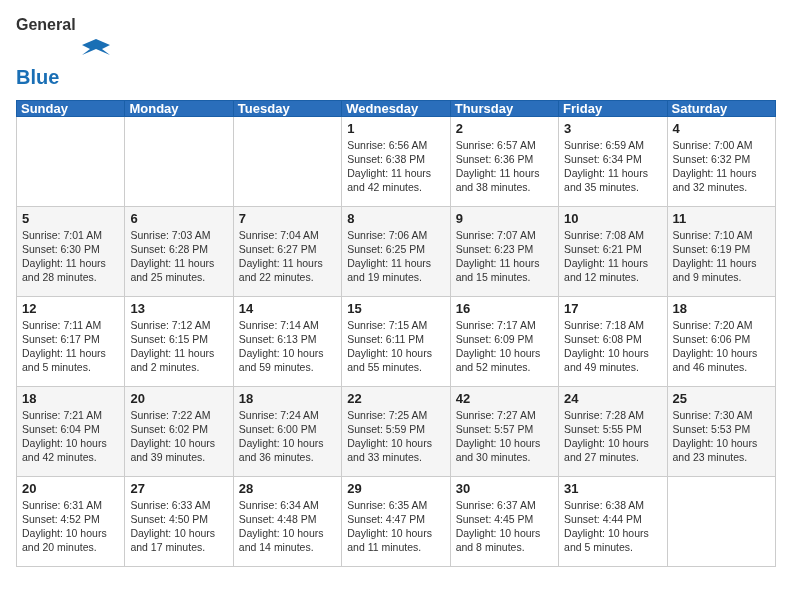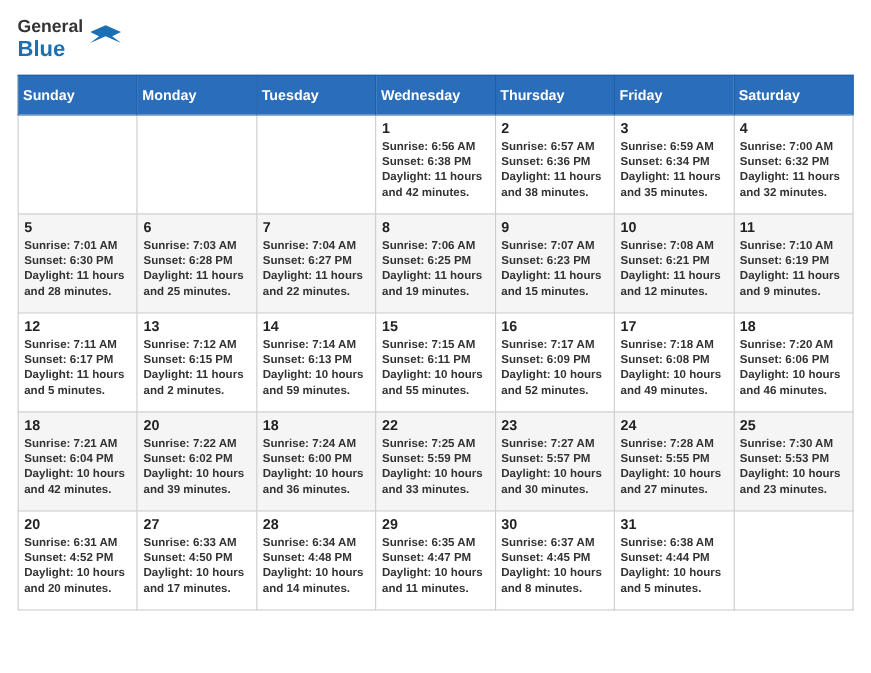--- a/index.html
+++ b/index.html
@@ -36,21 +36,21 @@
     .calendar {
       width: 100%;
       border-collapse: collapse;
       border: 1px solid #ccc;
     }
     .calendar th {
       background: #2a6ebb;
       color: #fff;
       font-size: 13px;
       font-weight: bold;
-      padding: 10px 4px;
+      padding: 0 4px;
       text-align: left;
       border: 1px solid #1a5fa8;
     }
     .calendar td {
       vertical-align: top;
       padding: 4px 5px;
       border: 1px solid #ccc;
       width: 108px;
       min-height: 90px;
       height: 90px;
@@ -64,21 +64,20 @@
     .day-num {
       font-size: 13px;
       font-weight: bold;
       margin-bottom: 2px;
       color: #222;
     }
     .day-detail {
       font-size: 10.5px;
       color: #333;
       line-height: 1.35;
-      font-weight: bold;
     }
     .empty-cell {
       background: #f9f9f9;
     }
   </style>
 </head>
 <body>
 
 <div class="header">
   <div class="logo">
@@ -269,21 +268,21 @@
 and 36 minutes.</div>
         </td>
         <td>
           <div class="day-num">22</div>
           <div class="day-detail">Sunrise: 7:25 AM
 Sunset: 5:59 PM
 Daylight: 10 hours
 and 33 minutes.</div>
         </td>
         <td>
-          <div class="day-num">23</div>
+          <div class="day-num">42</div>
           <div class="day-detail">Sunrise: 7:27 AM
 Sunset: 5:57 PM
 Daylight: 10 hours
 and 30 minutes.</div>
         </td>
         <td>
           <div class="day-num">24</div>
           <div class="day-detail">Sunrise: 7:28 AM
 Sunset: 5:55 PM
 Daylight: 10 hours
@@ -348,20 +347,21 @@
 <style>
   .logo {
     display: flex;
     flex-direction: row;
     align-items: center;
   }
   .logo-box {
     display: flex;
     flex-direction: column;
     line-height: 1.1;
+    gap: 32px;
   }
   .logo-g { color: #333; font-size: 16px; font-weight: bold; font-family: Arial, sans-serif; }
   .logo-b { color: #1a6fb5; font-size: 20px; font-weight: bold; font-family: Arial, sans-serif; }
   .logo-bird {
     margin-left: 2px;
     color: #1a6fb5;
     font-size: 22px;
   }
 </style>
 

